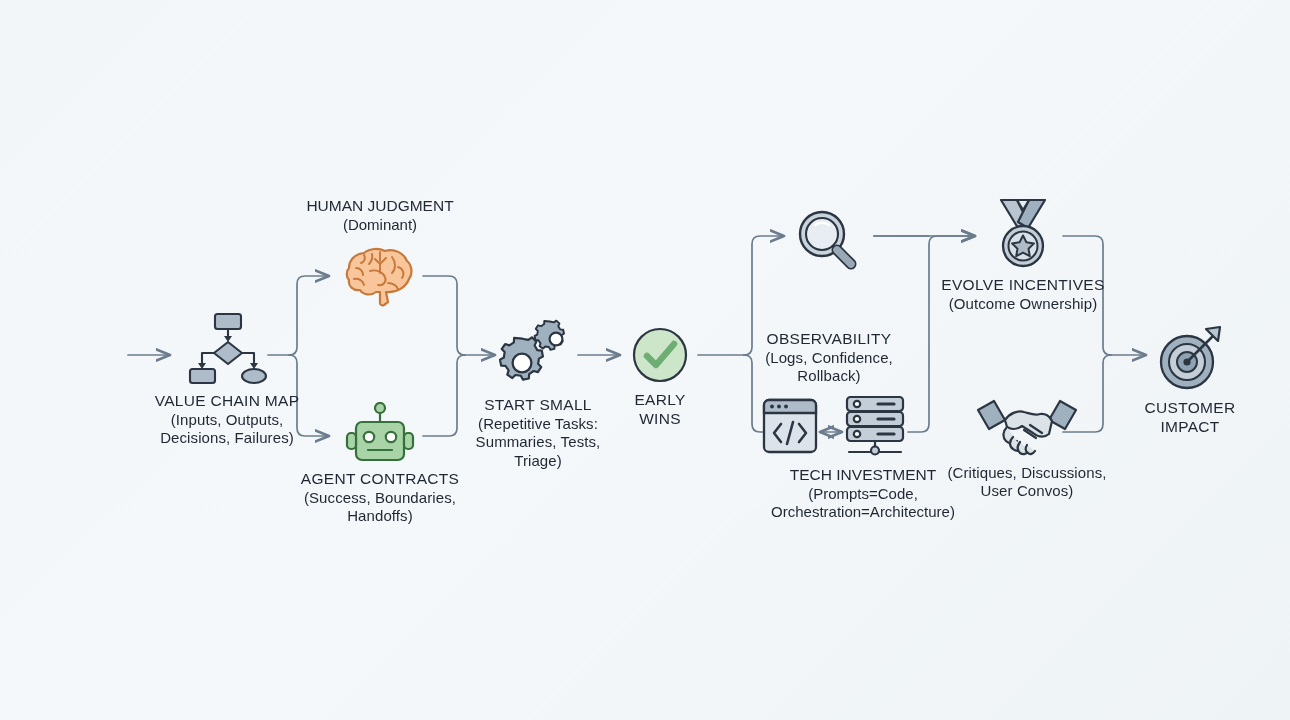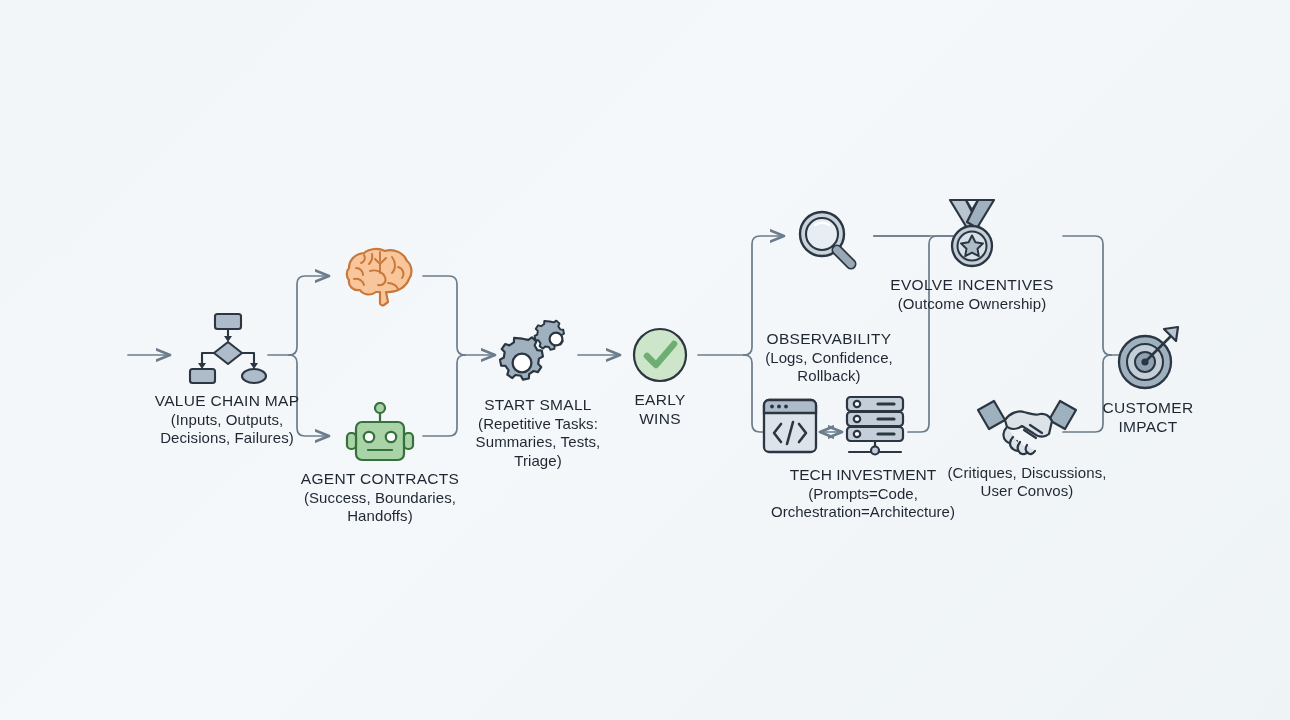--- a/index.html
+++ b/index.html
@@ -132,20 +132,24 @@
         </g>
       </svg>
     </span>
     <div class="node-label multiline" style="width:186px;">
       <span class="title">VALUE CHAIN MAP</span>
       <span class="sub">(Inputs, Outputs,</span>
       <span class="sub">Decisions, Failures)</span>
     </div>
   </div>
 
+  <div class="label-above" style="left:280px; top:197px; width:200px;">
+    <span class="title">HUMAN JUDGMENT</span>
+    <span class="sub">(Dominant)</span>
+  </div>
   <div class="node" style="left:338px; top:243px; width:84px;">
     <span class="node-icon">
       <svg width="76" height="66" viewBox="0 0 76 66">
         <path d="M22,10 C13,11 7,17 7,25 C4,28 4,34 7,37 C6,43 11,48 18,47 C21,52 29,53 34,49
                  L38,49 L38,60 C38,62 40,63 42,62 L46,59 L44,49 C55,50 64,44 67,36 C71,31 70,22 65,18
                  C62,10 52,5 43,8 C37,5 28,5 22,10 Z" fill="#f8c69a" stroke="#c8783a" stroke-width="2.2" stroke-linejoin="round"></path>
         <g fill="none" stroke="#c8783a" stroke-width="1.9" stroke-linecap="round">
           <path d="M22,12 C24,16 22,19 19,20"></path>
           <path d="M30,11 C31,16 29,19 27,21"></path>
           <path d="M38,9 L38,18"></path>
@@ -282,21 +286,21 @@
         <circle cx="33" cy="57.5" r="4" fill="#c3ced8" stroke="#2b3642" stroke-width="2.2"></circle>
       </svg>
     </span>
   </div>
   <div class="label-above multiline" style="left:718px; top:466px; width:290px;">
     <span class="title">TECH INVESTMENT</span>
     <span class="sub">(Prompts=Code,</span>
     <span class="sub">Orchestration=Architecture)</span>
   </div>
 
-  <div class="node" style="left:937px; top:196px; width:70px;">
+  <div class="node" style="left:988px; top:196px; width:70px;">
     <span class="node-icon">
       <svg width="66" height="74" viewBox="0 0 66 74">
         <g stroke="#2b3642" stroke-width="2.2" stroke-linejoin="round">
           <path d="M11,4 L27,4 L38,26 L28,32 Z" fill="#b9c5d1"></path>
           <path d="M55,4 L39,4 L28,26 L38,32 Z" fill="#9fb0bf"></path>
           <path d="M27,4 L33,14 L39,4 Z" fill="#e9eef3"></path>
         </g>
         <circle cx="33" cy="50" r="20" fill="#c3ced8" stroke="#2b3642" stroke-width="2.3"></circle>
         <circle cx="33" cy="50" r="14.5" fill="#d8e0e7" stroke="#2b3642" stroke-width="2.0"></circle>
         <path d="M33,39.5 L36.4,46.3 L44,47.4 L38.5,52.7 L39.8,60.2 L33,56.6 L26.2,60.2 L27.5,52.7 L22,47.4 L29.6,46.3 Z" fill="#aebcc9" stroke="#2b3642" stroke-width="2.0" stroke-linejoin="round"></path>
@@ -324,21 +328,21 @@
           <path d="M58,29 L70,37" fill="none"></path>
         </g>
       </svg>
     </span>
     <div class="node-label multiline" style="width:230px;">
       <span class="sub">(Critiques, Discussions,</span>
       <span class="sub">User Convos)</span>
     </div>
   </div>
 
-  <div class="node" style="left:1108px; top:323px; width:80px;">
+  <div class="node" style="left:1150px; top:323px; width:80px;">
     <span class="node-icon">
       <svg width="72" height="70" viewBox="0 0 72 70">
         <circle cx="33" cy="39" r="26" fill="#9fb0bf" stroke="#2b3642" stroke-width="2.3"></circle>
         <circle cx="33" cy="39" r="18" fill="#c3ced8" stroke="#2b3642" stroke-width="2.1"></circle>
         <circle cx="33" cy="39" r="10" fill="#8fa2b2" stroke="#2b3642" stroke-width="2.0"></circle>
         <circle cx="33" cy="39" r="3.6" fill="#2b3642"></circle>
         <path d="M33,39 L60,12" fill="none" stroke="#2b3642" stroke-width="2.6" stroke-linecap="round"></path>
         <path d="M52,6 L66,4 L64,18 L58,12 Z" fill="#b9c5d1" stroke="#2b3642" stroke-width="2.2" stroke-linejoin="round"></path>
       </svg>
     </span>

